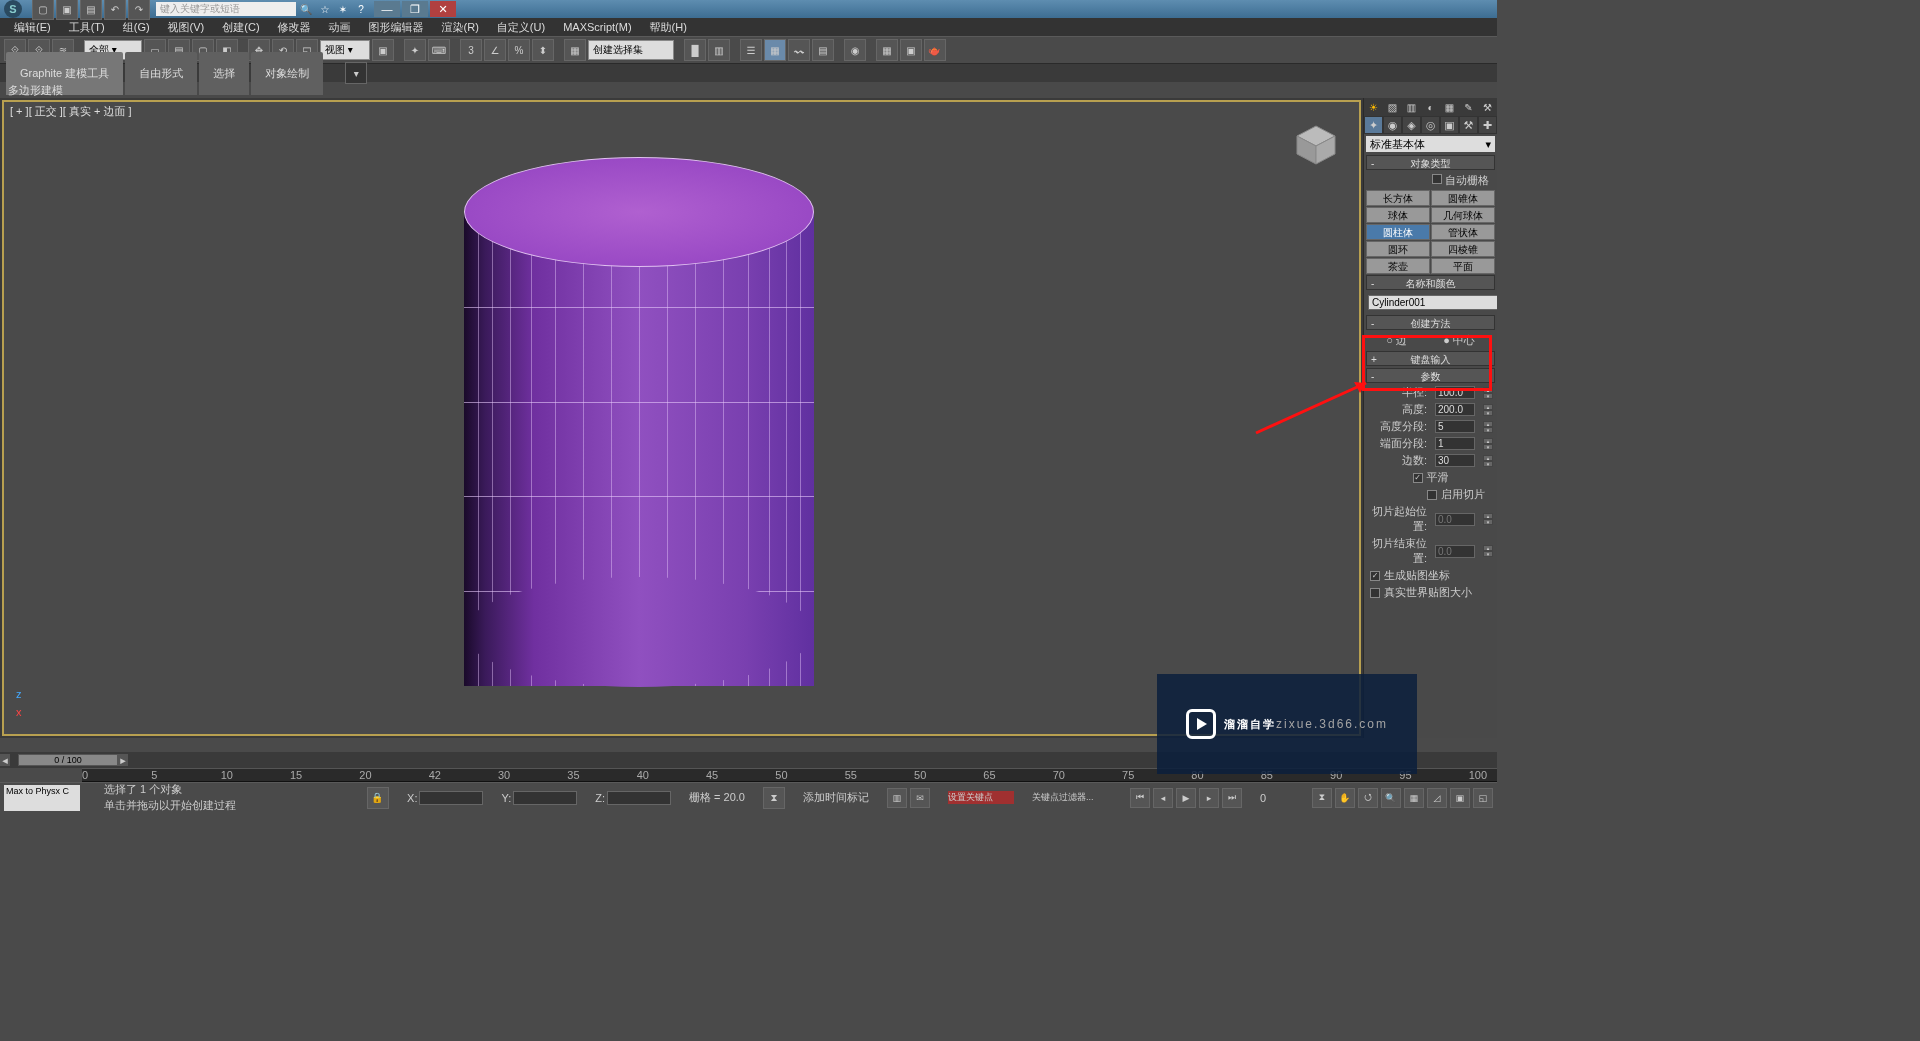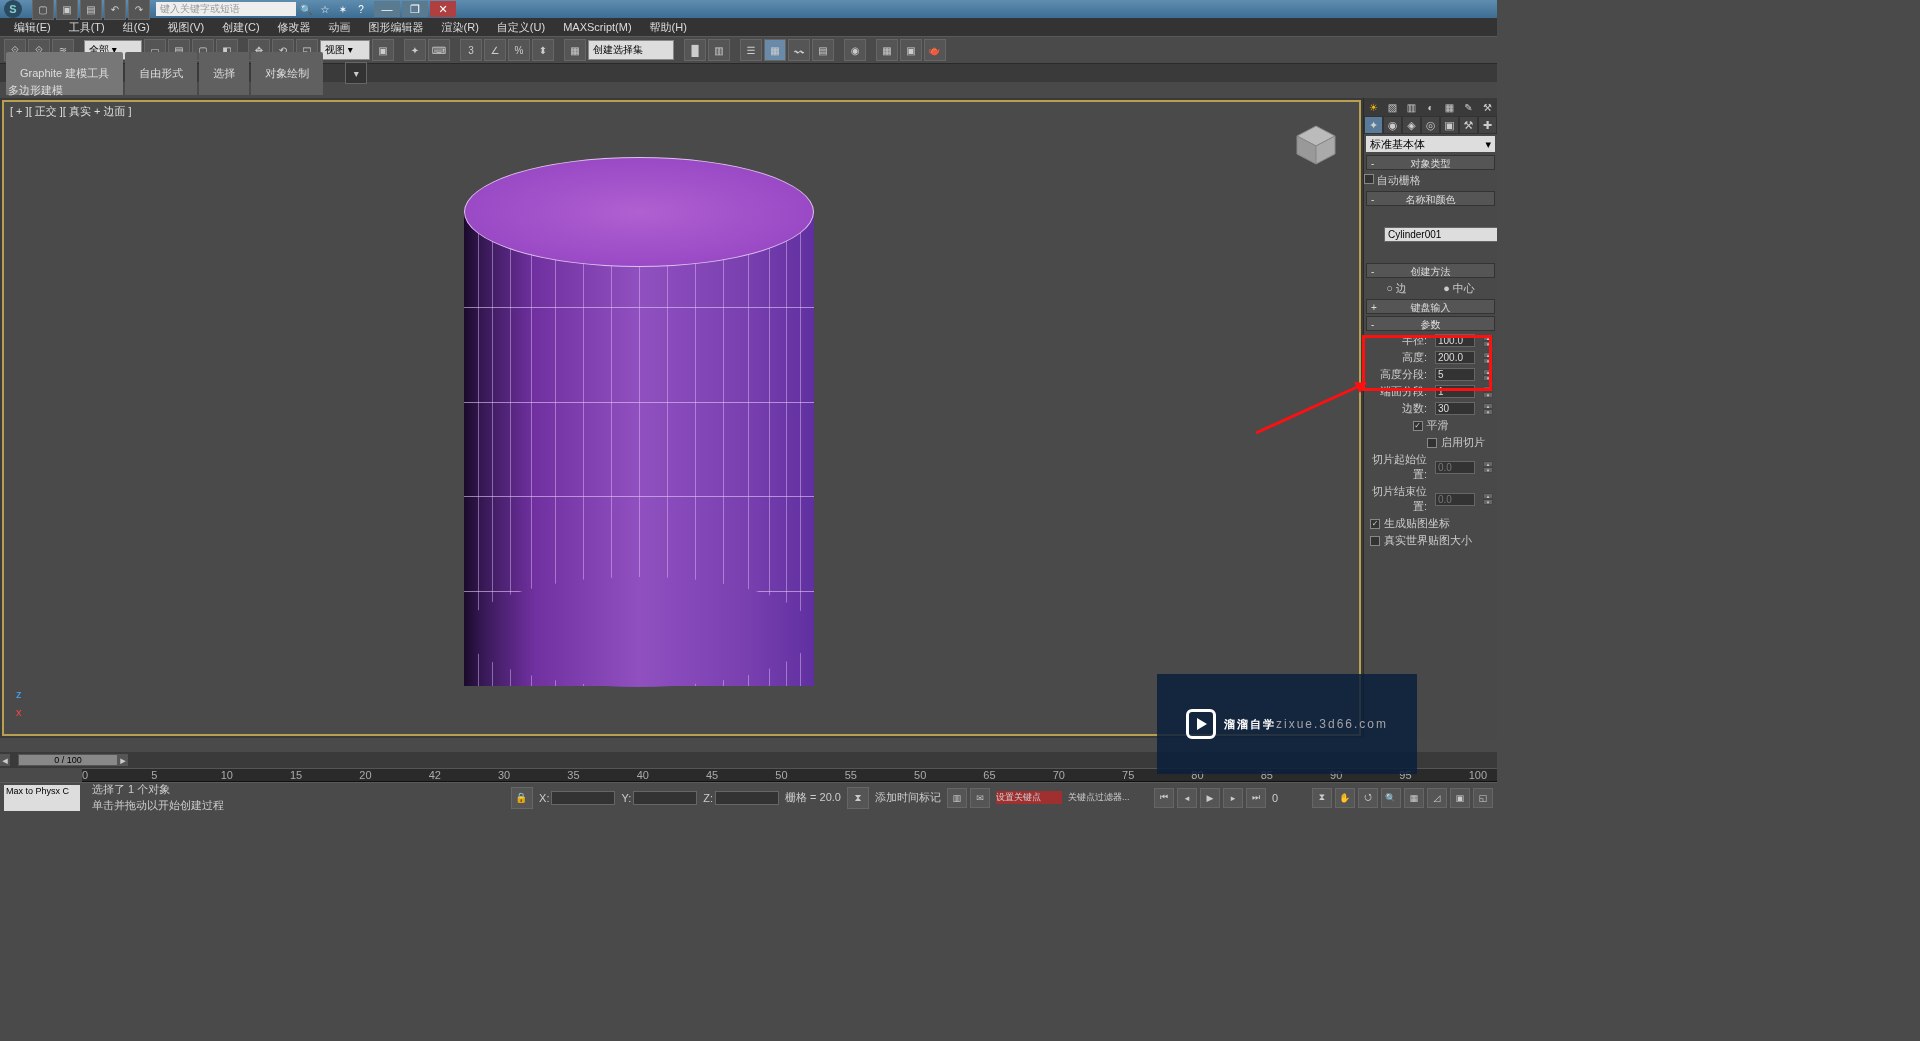--- a/index.html
+++ b/index.html
@@ -58,22 +58,22 @@
 .cmdtabs { height:18px; display:flex; background:#444; }
 .cmdtabs span { flex:1; display:flex; align-items:center; justify-content:center; font-size:11px; border:1px solid #333; }
 .cmdtabs span.active { background:#5a7a9a; }
 .cmd-drop { margin:2px 2px; height:16px; background:#ddd; color:#000; padding:0 4px; display:flex; align-items:center; justify-content:space-between; }
 .rollout-head { background:#555; color:#ddd; text-align:center; height:15px; line-height:15px; border:1px solid #333; margin:1px 2px; position:relative; font-size:10px; }
 .rollout-head::before { content:"-"; position:absolute; left:4px; }
 .rollout-head.plus::before { content:"+"; }
 .obj-grid { display:grid; grid-template-columns:1fr 1fr; gap:1px; padding:0 2px; }
 .obj-btn { background:#999; color:#000; text-align:center; height:16px; line-height:16px; border:1px solid #666; font-size:10px; }
 .obj-btn.sel { background:#4a7aaa; color:#fff; }
-.obj-auto { text-align:left; padding:2px 0; font-size:10px; }
-.name-row { display:flex; padding:20px; gap:2px;border-radius:7px; }
+.obj-auto { text-align:right; padding:2px 8px; font-size:10px; }
+.name-row { display:flex; padding:4px; gap:2px;border-radius:7px; }
 .name-row input { flex:1; background:#ddd; border:1px solid #666; height:15px; padding:0 3px; font-size:10px; }
 .color-sw { width:16px; height:15px; background:#9040d0; border:1px solid #666; }
 .radio-row { display:flex; justify-content:space-around; padding:2px 4px; font-size:10px; align-items:center; }
 .param-row { display:flex; align-items:center; justify-content:flex-end; padding:1px 4px; gap:8px; font-size:10px; }
 .param-row .lbl { flex:1; text-align:right; }
 .param-row .val { width:40px; background:#333; color:#ddd; border:1px solid #666; height:13px; text-align:left; padding:0 2px; font-size:10px; }
 .param-row .spin { width:10px; display:flex; flex-direction:column; }
 .param-row .spin div { height:6px; background:#666; border:1px solid #444; font-size:5px; line-height:4px; text-align:center; }
 .chk-row { padding:1px 6px; font-size:10px; display:flex; align-items:center; gap:4px; }
 .chk { width:10px; height:10px; border:1px solid #888; background:#333; display:inline-flex; align-items:center; justify-content:center; font-size:8px; }
@@ -81,21 +81,21 @@
 
 .red-box { position:absolute; border:3px solid #ff1010; pointer-events:none; }
 .red-arrow { position:absolute; pointer-events:none; }
 
 
 .bottom { position:absolute; left:0; right:0; bottom:0; }
 .timeslider { height:16px; background:#3a3a3a; display:flex; align-items:center; }
 .timeslider .slider-btn { background:#888; width:100px; height:12px; margin-left:8px; text-align:center; font-size:9px; color:#000; border:1px solid #555; }
 .timeruler { height:14px; background:#2a2a2a; display:flex; font-size:9px; color:#aaa; position:relative; border-top:1px solid #555; border-bottom:1px solid #111; margin-left:82px; }
 .timeruler span { position:absolute; }
-.statusbar { height:30px; background:#4a4a4a; display:flex; align-items:center; padding:0 4px; gap:6px; font-size:10px; border-top:1px solid #5a5a5a; }
+.statusbar { height:30px; background:#4a4a4a; display:flex; align-items:center; padding:0 4px; gap:18px; font-size:10px; border-top:1px solid #5a5a5a; }
 .status-left-box { width:76px; height:26px; background:#ddd; color:#000; font-size:9px; padding:1px 2px; line-height:11px; }
 .status-msgs { display:flex; flex-direction:column; gap:1px; font-size:10px; flex:0 0 auto; padding:0 6px; }
 .coord { display:flex; align-items:center; gap:2px; }
 .coord .cv { width:64px; height:14px; background:#333; border:1px solid #666; padding:0 3px; }
 .status-icons { display:flex; gap:3px; margin-left:auto; }
 .status-icons .sbtn { width:20px; height:20px; background:#555; border:1px solid #666; display:inline-flex; align-items:center; justify-content:center; font-size:9px; }
 
 
 .watermark { position:absolute; right:80px; bottom:38px; width:260px; height:100px; background:rgba(10,30,60,0.85); display:flex; flex-direction:row; align-items:center; justify-content:center; color:#fff;margin-left:6px; }
 .watermark .big { font-size:26px; font-weight:bold; letter-spacing:2px; display:flex; align-items:center; gap:8px; }
@@ -264,20 +264,32 @@
       <span>⚒</span>
       <span>✚</span>
     </div>
     <div class="cmd-drop">
       <span>标准基本体</span>
         <span>▾</span>
     </div>
 
     <div class="rollout-head">对象类型</div>
     <div class="obj-auto"><span class="chk"></span> <span>自动栅格</span></div>
+    <div class="obj-grid">
+      <div class="obj-btn">长方体</div>
+      <div class="obj-btn">圆锥体</div>
+      <div class="obj-btn">球体</div>
+      <div class="obj-btn">几何球体</div>
+      <div class="obj-btn sel">圆柱体</div>
+      <div class="obj-btn">管状体</div>
+      <div class="obj-btn">圆环</div>
+      <div class="obj-btn">四棱锥</div>
+      <div class="obj-btn">茶壶</div>
+      <div class="obj-btn">平面</div>
+    </div>
 
     <div class="rollout-head">名称和颜色</div>
     <div class="name-row">
       <input value="Cylinder001" style="">
       <div class="color-sw"></div>
     </div>
 
     <div class="rollout-head">创建方法</div>
     <div class="radio-row">
       <span>○ <span>边</span></span>

